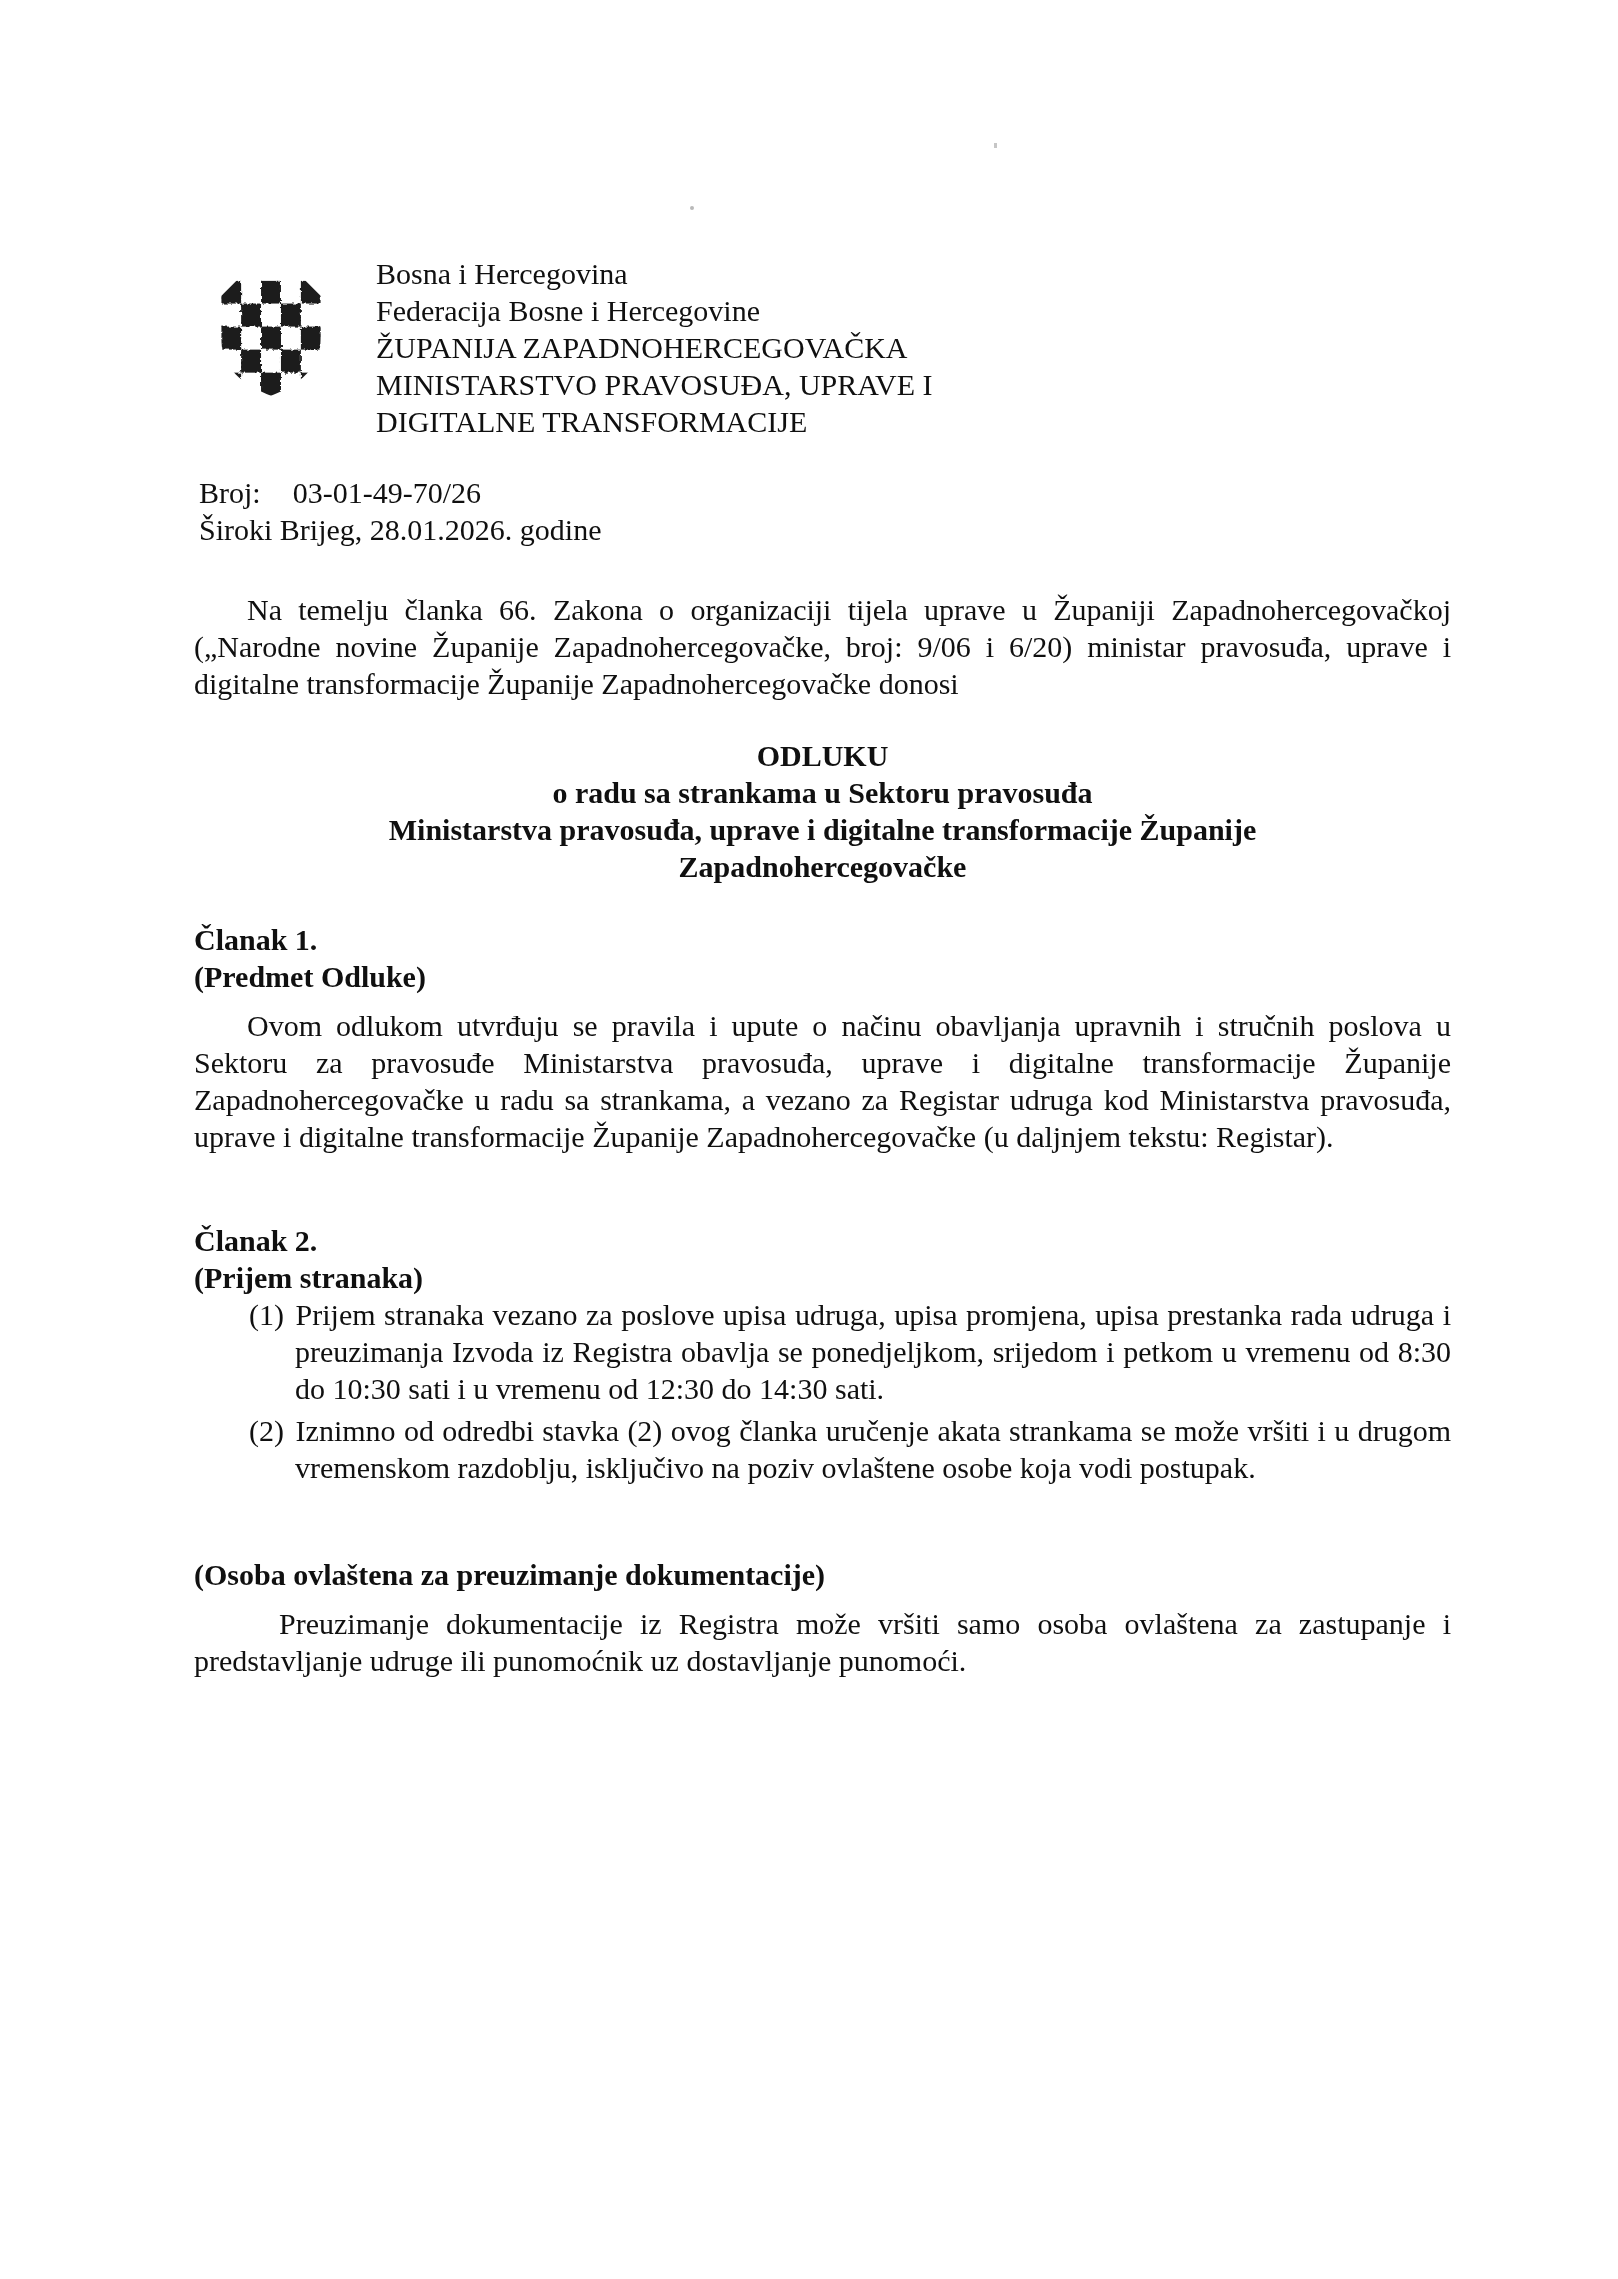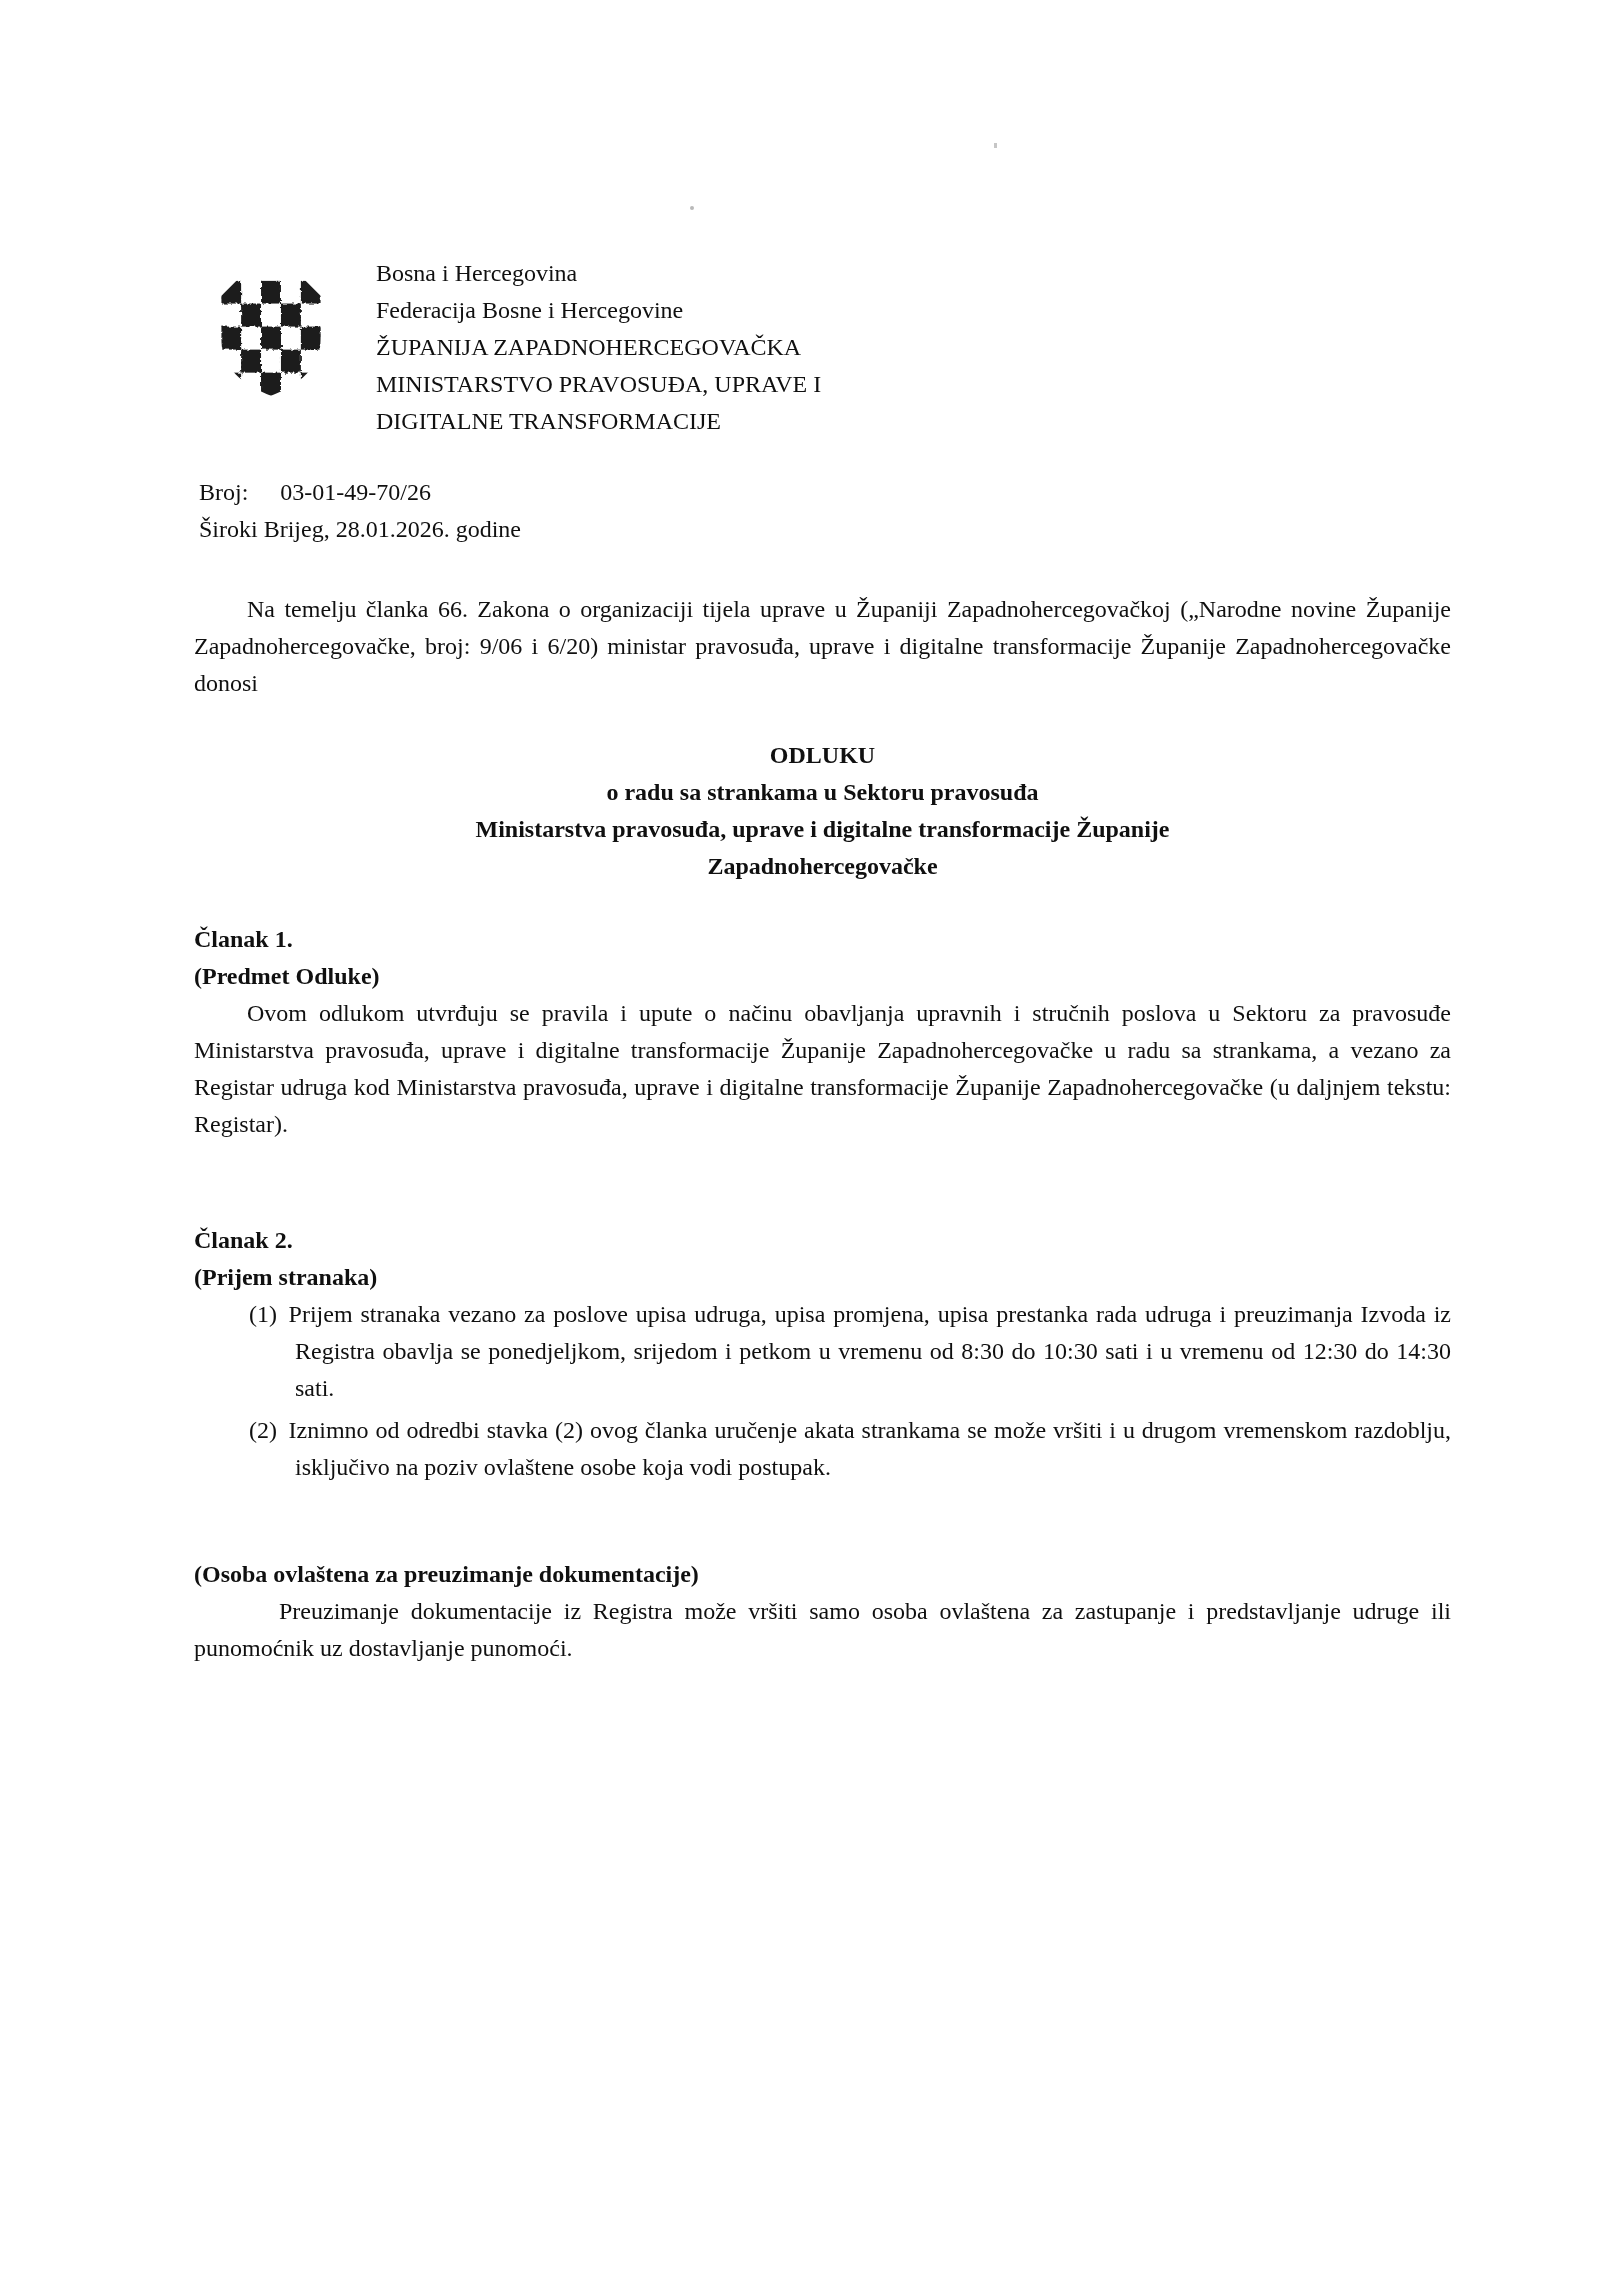--- a/index.html
+++ b/index.html
@@ -2,21 +2,21 @@
 <html lang="hr"><head>
 <meta charset="utf-8">
 <style>
   html,body{margin:0;padding:0;background:#ffffff;}
   .page{
     position:relative;
     width:1619px;height:1851px;
     background:#ffffff;
     font-family:"Liberation Serif","DejaVu Serif",serif;
     color:#101010;
-    font-size:24px;
+    font-size:30px;
     line-height:37px;
     overflow:hidden;
   }
   
   .letterhead{position:absolute;left:213px;top:255px;}
   .coa{position:absolute;left:0;top:20.4px;width:116px;height:124px;}
   .letterhead-text{margin-left:163px;white-space:nowrap;}
   .lh-line{height:37px;}
   .lh-bold{font-weight:normal;}
   
@@ -26,21 +26,21 @@
   .body-par{margin:0;text-align:justify;}
   .preamble{position:absolute;left:194px;top:591px;width:1257px;text-indent:53px;}
   
   .title-block{position:absolute;left:194px;top:737px;width:1257px;text-align:center;font-weight:bold;}
   
   .article{position:absolute;left:194px;width:1257px;}
   .article-1{top:921px;}
   .article-2{top:1222px;}
   .article-3{top:1556px;}
   .a-head,.a-sub{text-align:left;font-weight:bold;}
-  .article .body-par{margin-top:0;}
+  .article .body-par{margin-top:12px;}
   .indent-sm{text-indent:53px;}
   .indent-lg{text-indent:85px;}
   .clause{margin:0;padding-left:101px;text-indent:-46px;text-align:justify;}
   .clause + .clause{margin-top:4.9px;}
   .clause .num{margin-right:11.6px;}
   
   .artifact{position:absolute;}
   .art-bottom-left{left:12.6px;top:2272px;width:15.5px;height:5.8px;background:#0d0d0d;}
   .art-dot-low{left:796px;top:2178px;width:4.9px;height:5.8px;background:#2f2f33;}
   .art-dot-top1{left:690px;top:206px;width:3.9px;height:3.9px;background:#b9b9b9;border-radius:50%;}

